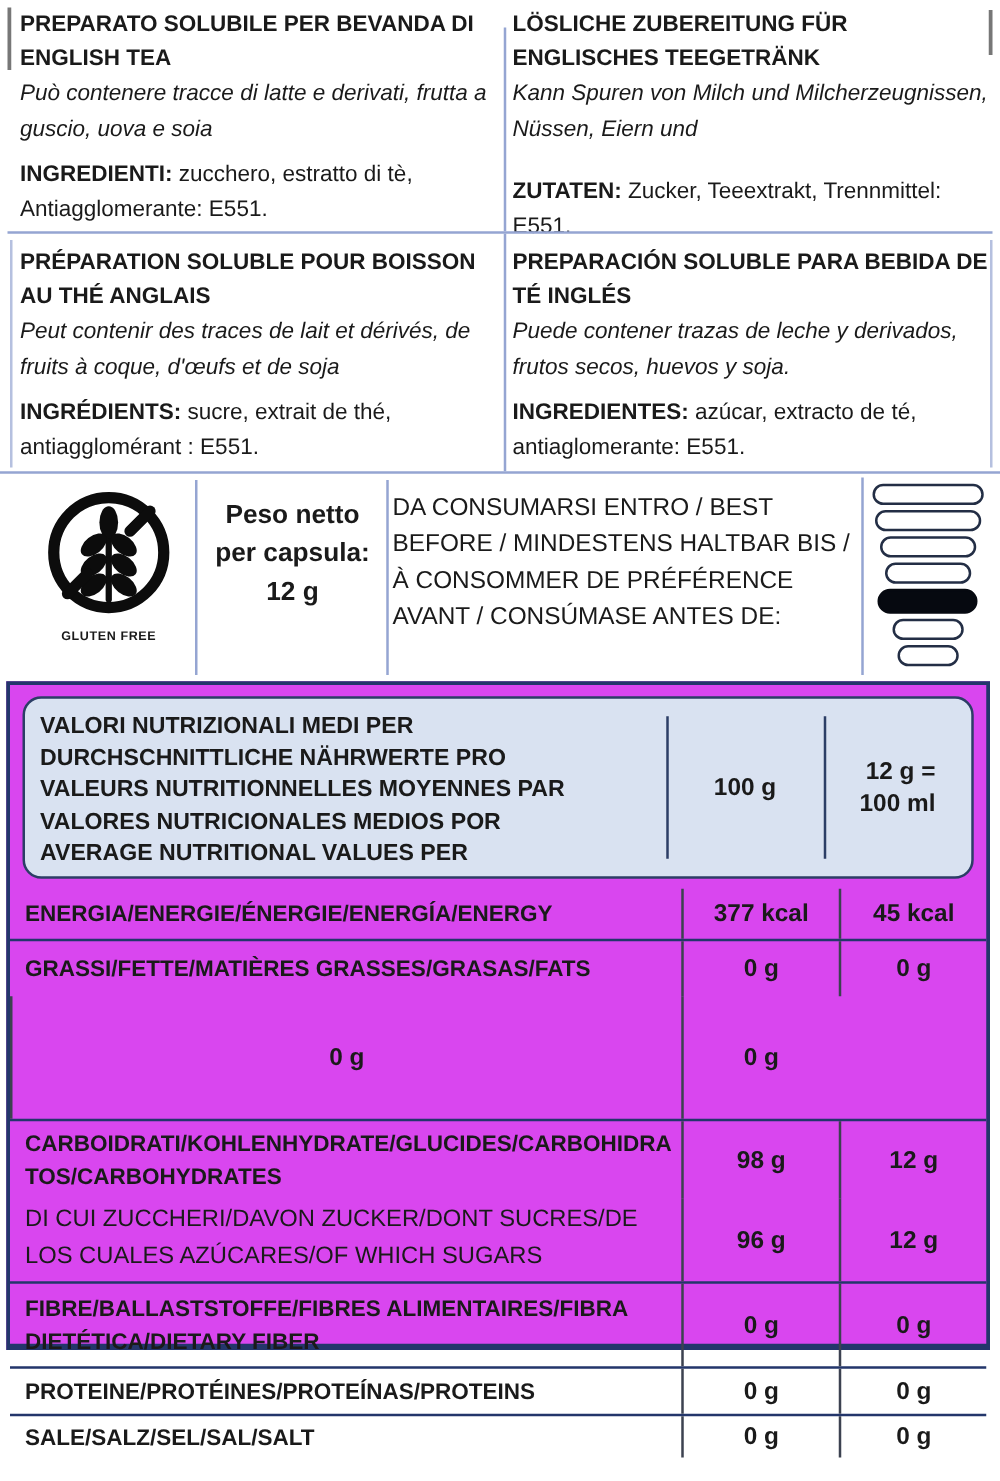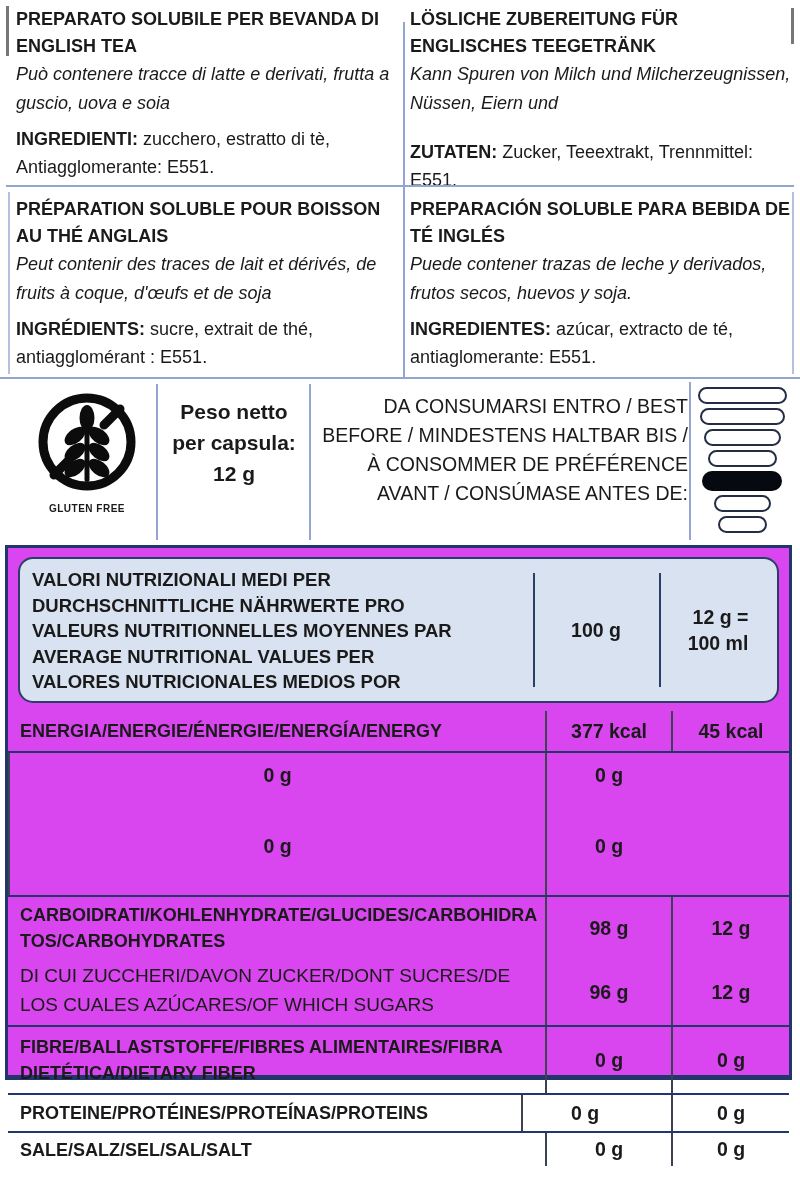--- a/index.html
+++ b/index.html
@@ -20,21 +20,21 @@
   .blk-ing{font-size:18px;line-height:28px;margin-top:7px;}
   .blk-ing .ing-label{font-weight:bold;}
   .gap-lg{margin-top:20px;}
 
   
   .gluten-box{position:absolute;left:26px;top:392px;width:122px;text-align:center;}
   .gluten-label{font-weight:bold;font-size:10px;letter-spacing:.5px;margin-top:3px;}
   .peso-box{position:absolute;left:160px;top:396px;width:148px;text-align:center;
             font-weight:bold;font-size:21px;line-height:31px;}
   .lotto{position:absolute;left:164px;top:520px;font-weight:normal;font-size:20px;margin-top:29px;}
-  .bestbefore{position:absolute;left:314px;top:392px;width:374px;text-align:right;
+  .bestbefore{position:absolute;left:314px;top:392px;width:374px;text-align:left;
               font-size:19.5px;line-height:29px;}
   .capsule-stack{position:absolute;left:694px;top:387px;width:96px;
                  display:flex;flex-direction:column;align-items:center;gap:4px;}
   .capsule{height:13px;border:2.5px solid #232e45;border-radius:10px;background:#fff;}
   .capsule.filled{height:16px;background:#060910;border-color:#060910;}
 
   
   .ntable{position:absolute;left:5px;top:545px;width:787px;height:535px;
           border:3px solid #23366b;border-bottom-width:5px;box-sizing:border-box;background:#d946ef;}
   .nheader{margin:9px 10px 8px 10px;height:146px;border:2.5px solid #2c3e66;border-radius:15px;
@@ -49,21 +49,21 @@
   .nrows{margin:0;}
   .rline{display:grid;grid-template-columns:1fr 126px 118px;}
   .nrow{border-top:2.5px solid #23366b;}
   .nrow:first-child{border-top:none;}
   .lbl{padding-left:12px;padding-right:2px;display:flex;align-items:center;
        font-weight:bold;font-size:18px;line-height:26px;overflow-wrap:anywhere;}
   .lbl.sub{font-weight:normal;font-size:19px;line-height:29px;align-items:flex-start;padding-top:2px;}
   .val{display:flex;align-items:center;justify-content:center;
        font-weight:bold;font-size:19.5px;border-left:2px solid #3c4250;}
   .h40{height:40px;}.h44{height:44px;}.h98{height:98px;}.h62{height:62px;}
-  .h66{height:66px;}.h36{height:36px;gap:24px;}.h33{height:33px;}
+  .h66{height:66px;}.h36{height:36px;}.h33{height:33px;}
 </style>
 </head>
 <body>
 
 <div class="edge-mark" style="left:6px;top:6px;height:50px;"></div>
 <div class="edge-mark" style="left:791px;top:8px;height:36px;"></div>
 
 <div>
   <div class="lang-col" style="left:16px;top:6px;width:382px;">
     <div class="blk-title">PREPARATO SOLUBILE PER BEVANDA DI ENGLISH TEA</div>
@@ -135,22 +135,22 @@
     <div class="capsule" style="width: 53px;"></div>
     <div class="capsule" style="width: 45px;"></div>
   </div>
 
 <div class="ntable">
   <div class="nheader">
     <div class="titles">
       <div>VALORI NUTRIZIONALI MEDI PER</div>
       <div>DURCHSCHNITTLICHE NÄHRWERTE PRO</div>
       <div>VALEURS NUTRITIONNELLES MOYENNES PAR</div>
+      <div>VALORES NUTRICIONALES MEDIOS POR</div>
       <div>AVERAGE NUTRITIONAL VALUES PER</div>
-      <div>VALORES NUTRICIONALES MEDIOS POR</div>
     </div>
     <div class="hcol">100 g</div>
     <div class="hcol">
       <div class="two-line">
         <div>12 g =</div>
         <div>100 ml</div>
       </div>
     </div>
   </div>
 
@@ -159,20 +159,21 @@
     <div class="nrow">
       <div class="rline h40">
         <div class="lbl">ENERGIA/ENERGIE/ÉNERGIE/ENERGÍA/ENERGY</div>
         <div class="val">377 kcal</div>
         <div class="val">45 kcal</div>
       </div>
     </div>
 
     <div class="nrow">
       <div class="rline h44">
+        <div class="lbl">GRASSI/FETTE/MATIÈRES GRASSES/GRASAS/FATS</div>
         <div class="val">0 g</div>
         <div class="val">0 g</div>
       </div>
       <div class="rline h98">
         <div class="val">0 g</div>
         <div class="val">0 g</div>
       </div>
     </div>
 
     <div class="nrow">

